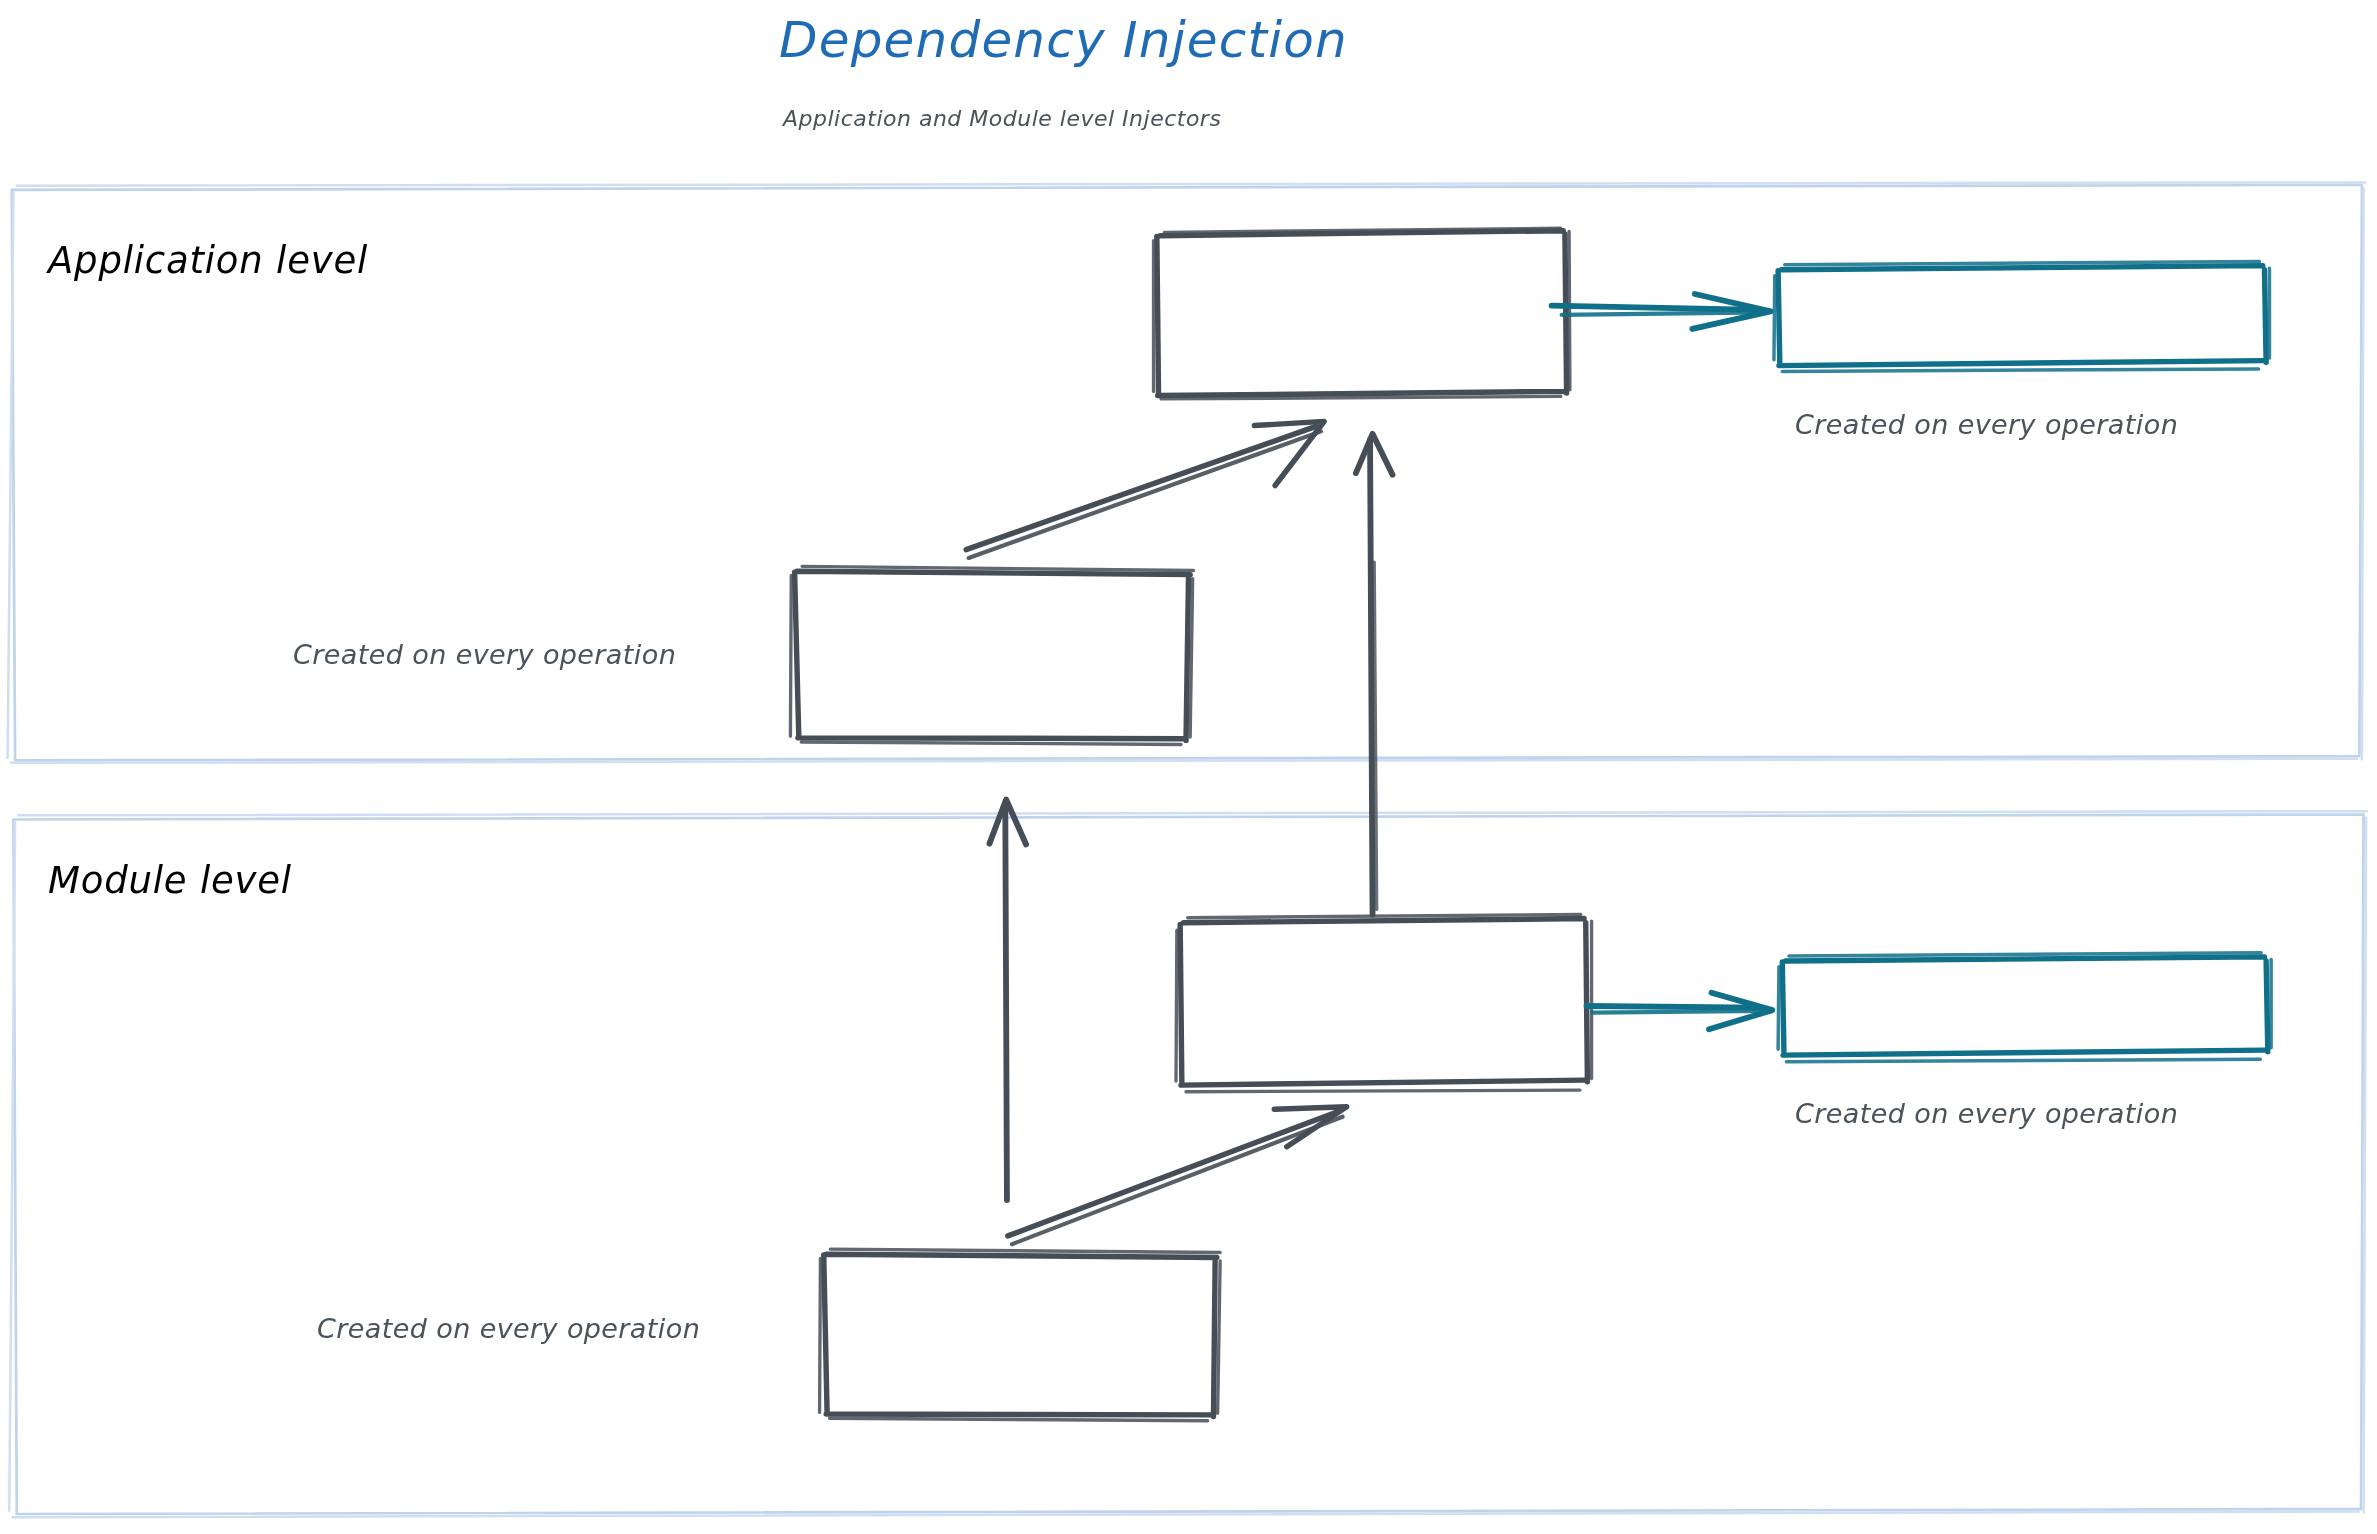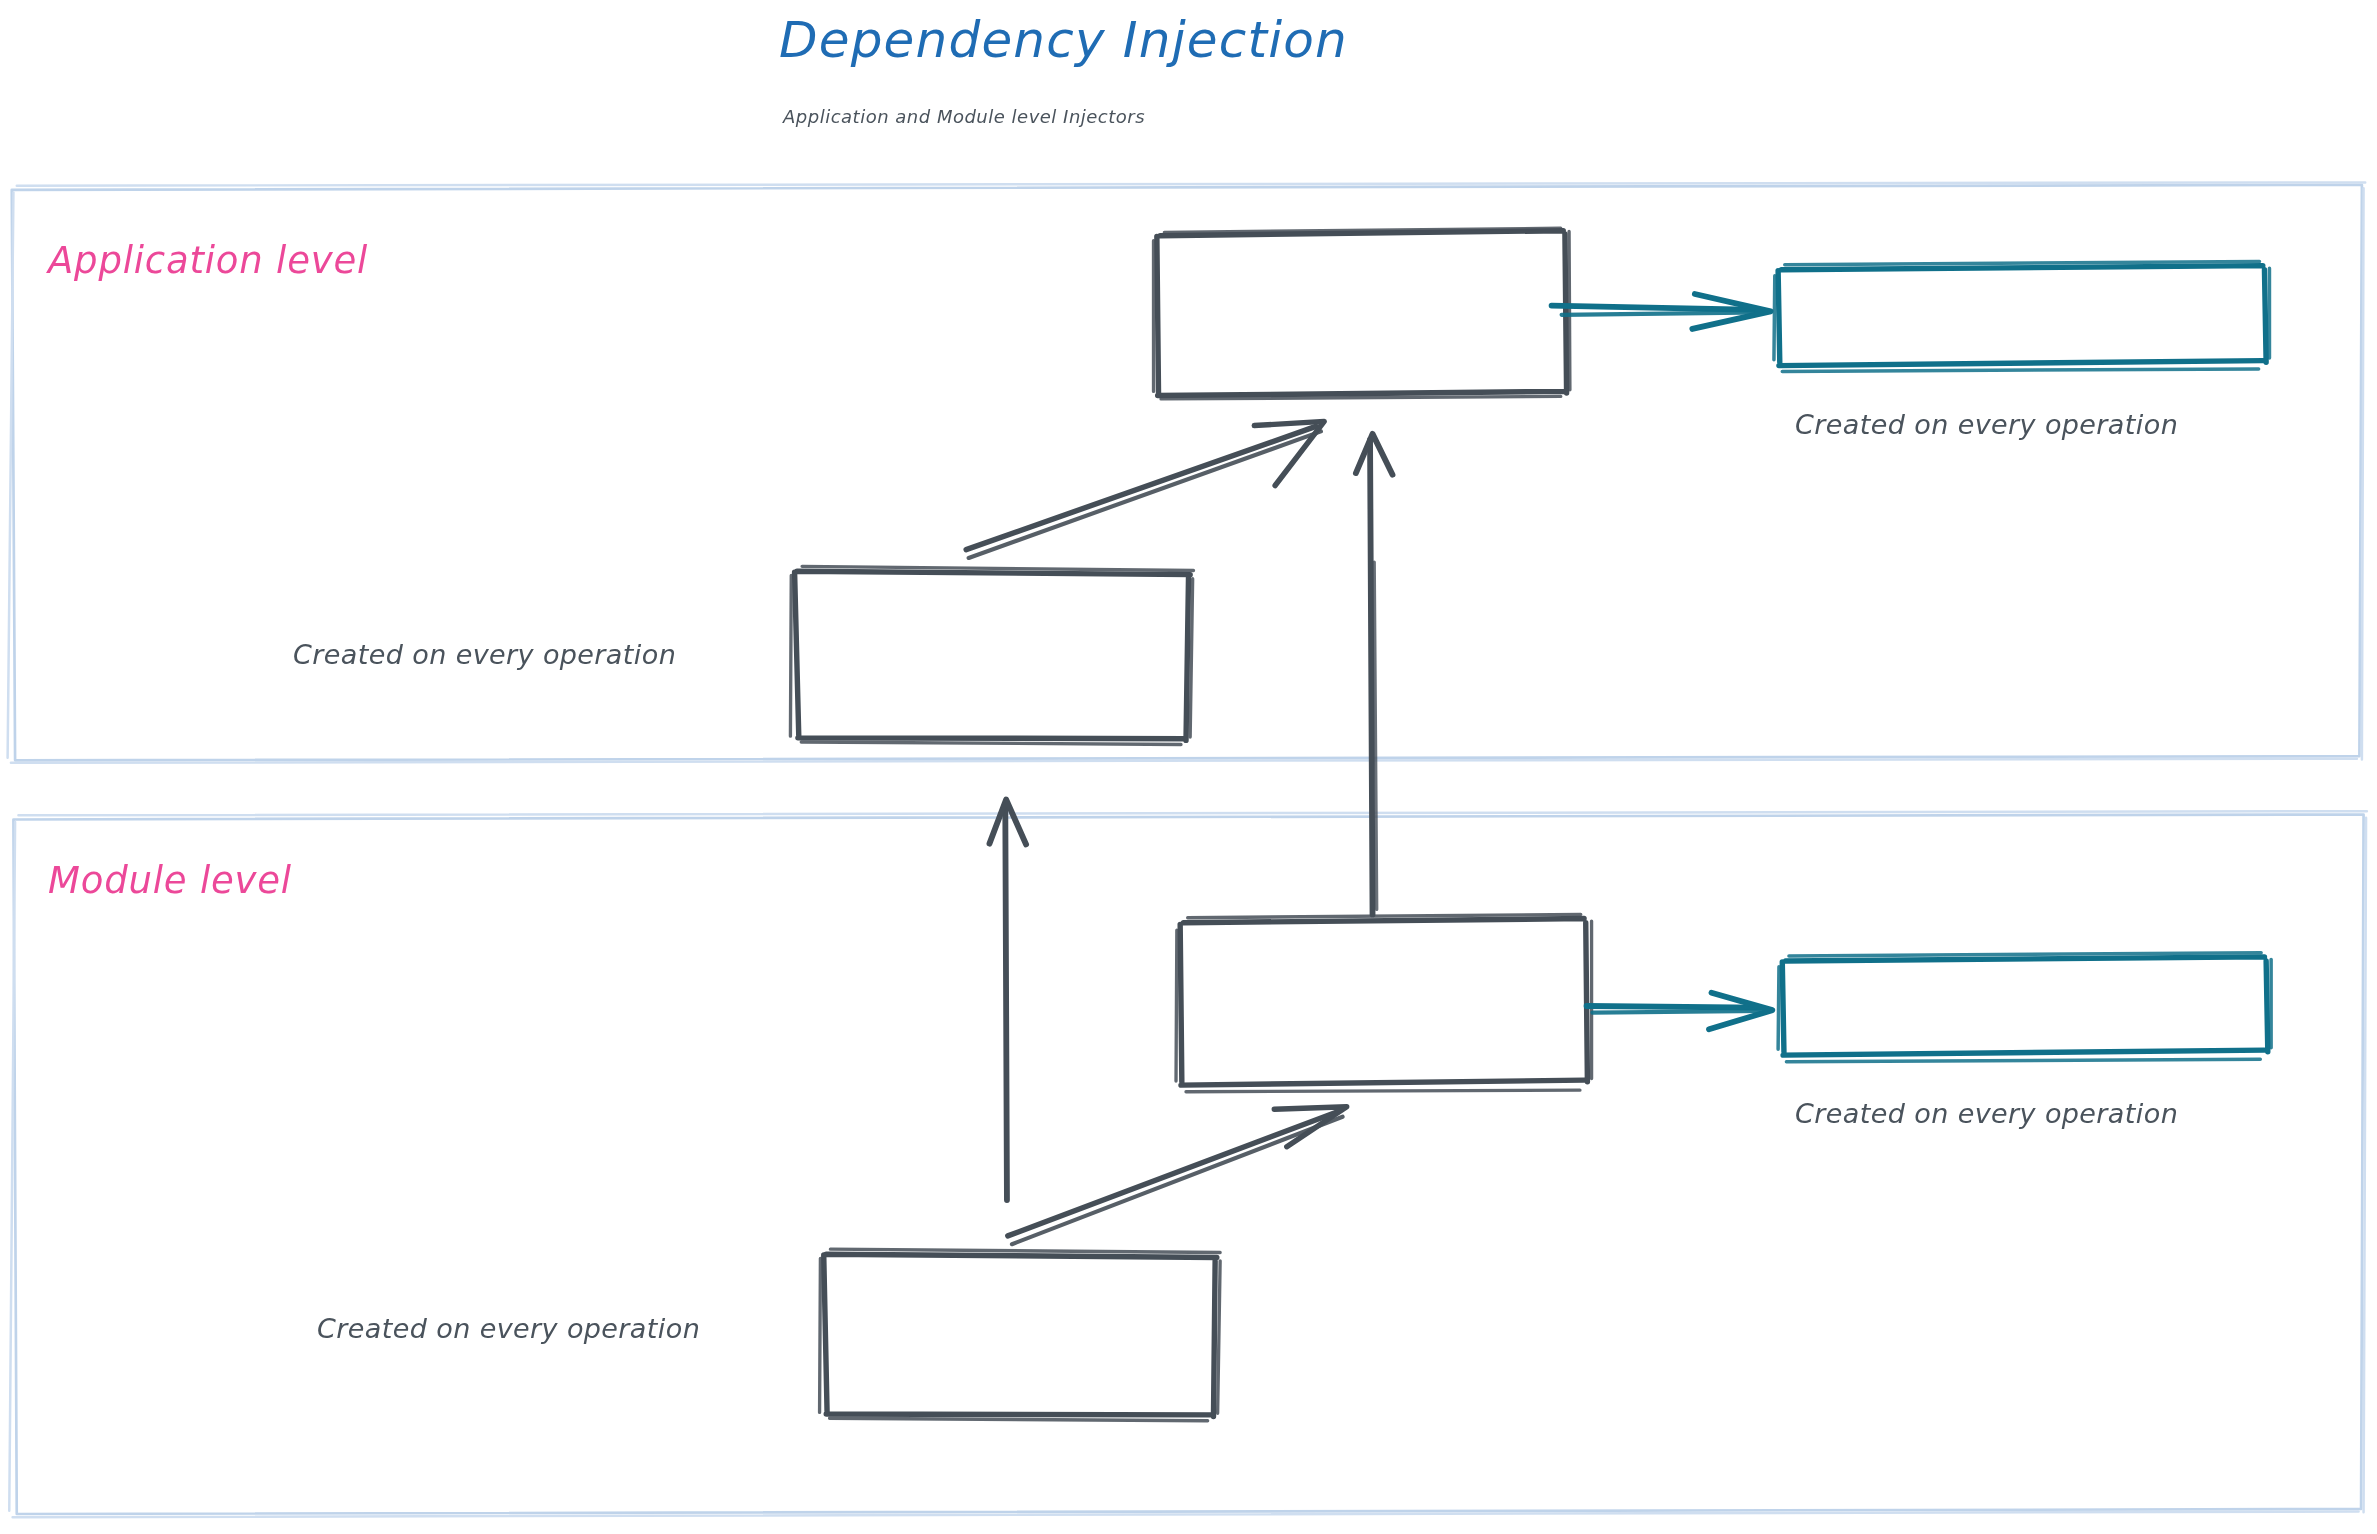--- a/index.html
+++ b/index.html
@@ -35,29 +35,29 @@
   }
   
   .title {
     font-size: 50px;
     color: #1f6cb4;
     font-weight: 400;
     letter-spacing: 1.2px;
     font-style: italic;
   }
   .subtitle {
-    font-size: 18px;
+    font-size: 22px;
     color: #4a535c;
     letter-spacing: 0.5px;
     font-style: italic;
   }
   
   .section-label {
     font-size: 37px;
-    color: #ec4899;
+    color: #000000;
     letter-spacing: 0.8px;
     font-style: italic;
   }
   
   .box-title {
     font-size: 34px;
     color: #3f4850;
     letter-spacing: 0.4px;
     font-style: italic;
   }

